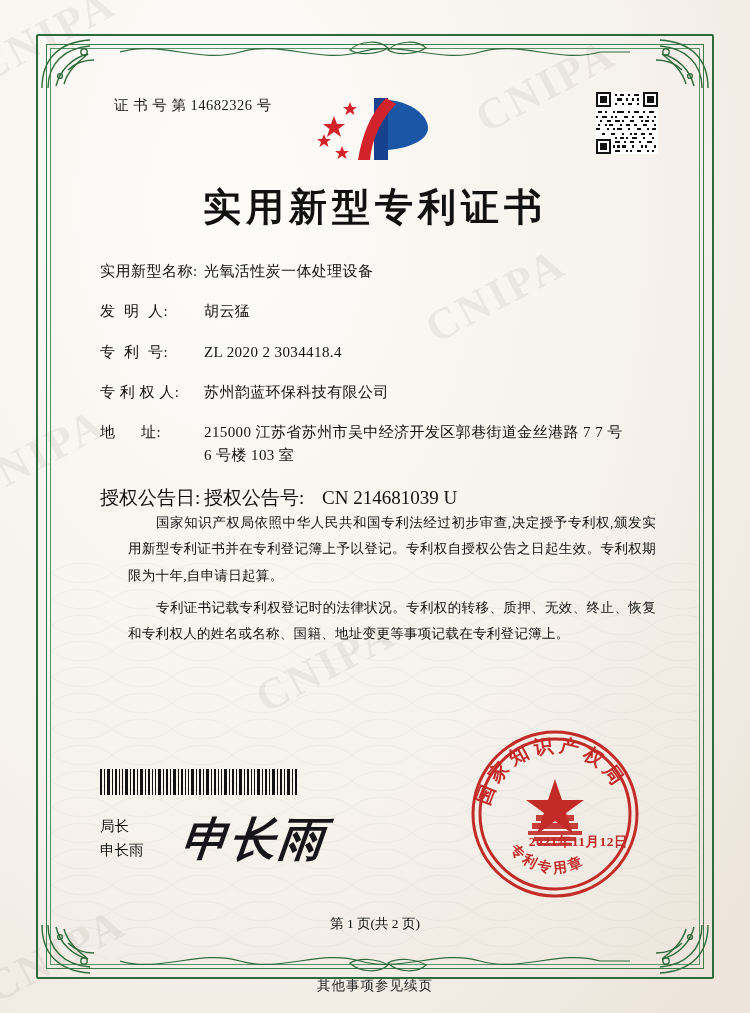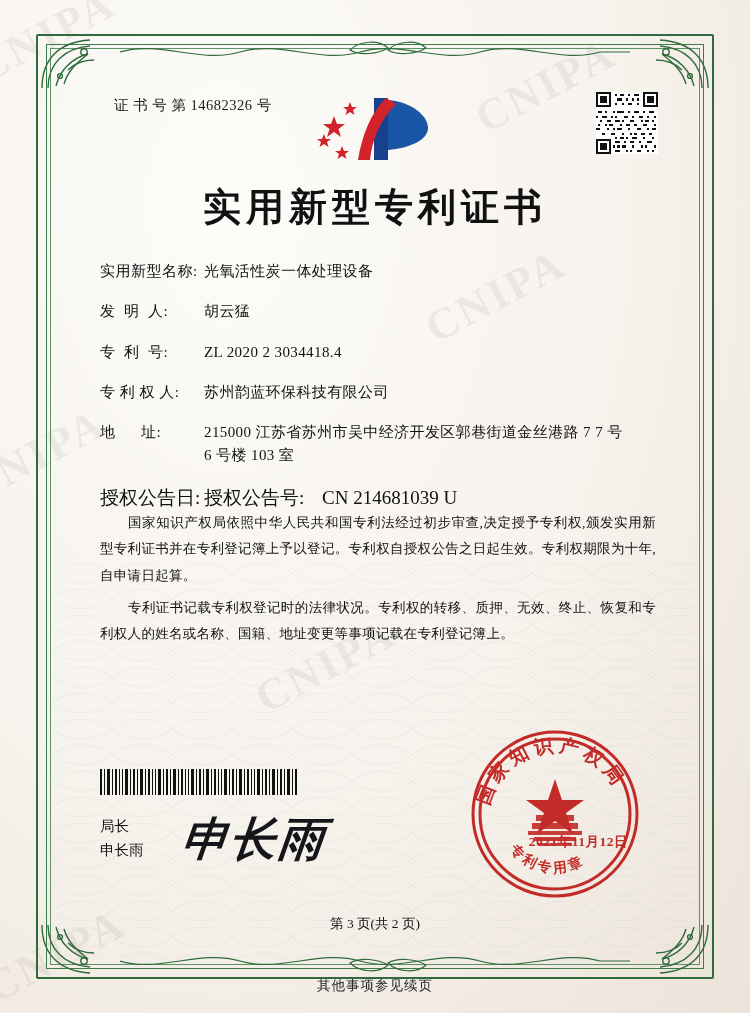--- a/index.html
+++ b/index.html
@@ -189,21 +189,21 @@
     text-align: justify;
     letter-spacing: 0.3px;
     margin: 0 0 6px 0;
   }
   .paras {
     position: absolute;
     left: 30px;
     right: 24px;
     top: 440px;
   }
-  .indent { text-indent: 28px; }
+  .indent { text-indent: 28px; margin-left: 28px; }
 
   .barcode {
     position: absolute;
     left: 30px;
     bottom: 148px;
     width: 200px;
     height: 26px;
   }
 
   .signature-block {
@@ -622,17 +622,17 @@
       <text font-family="'Liberation Serif', serif" font-size="19" font-weight="bold" fill="#c32b28" letter-spacing="5">
         <textPath href="#sealTop" startOffset="6%">国家知识产权局</textPath>
       </text>
       <text font-family="'Liberation Serif', serif" font-size="14" font-weight="bold" fill="#c32b28" letter-spacing="3">
         <textPath href="#sealBottom" startOffset="16%">专利专用章</textPath>
       </text>
     </svg>
 
     <div class="seal-date">2021年11月12日</div>
 
-    <div class="page-no">第 3 页(共 2 页)</div>
+    <div class="page-no">第 1 页(共 2 页)</div>
   </div>
 
   <div class="footnote">其他事项参见续页</div>
 </div>
 
 </body></html>

